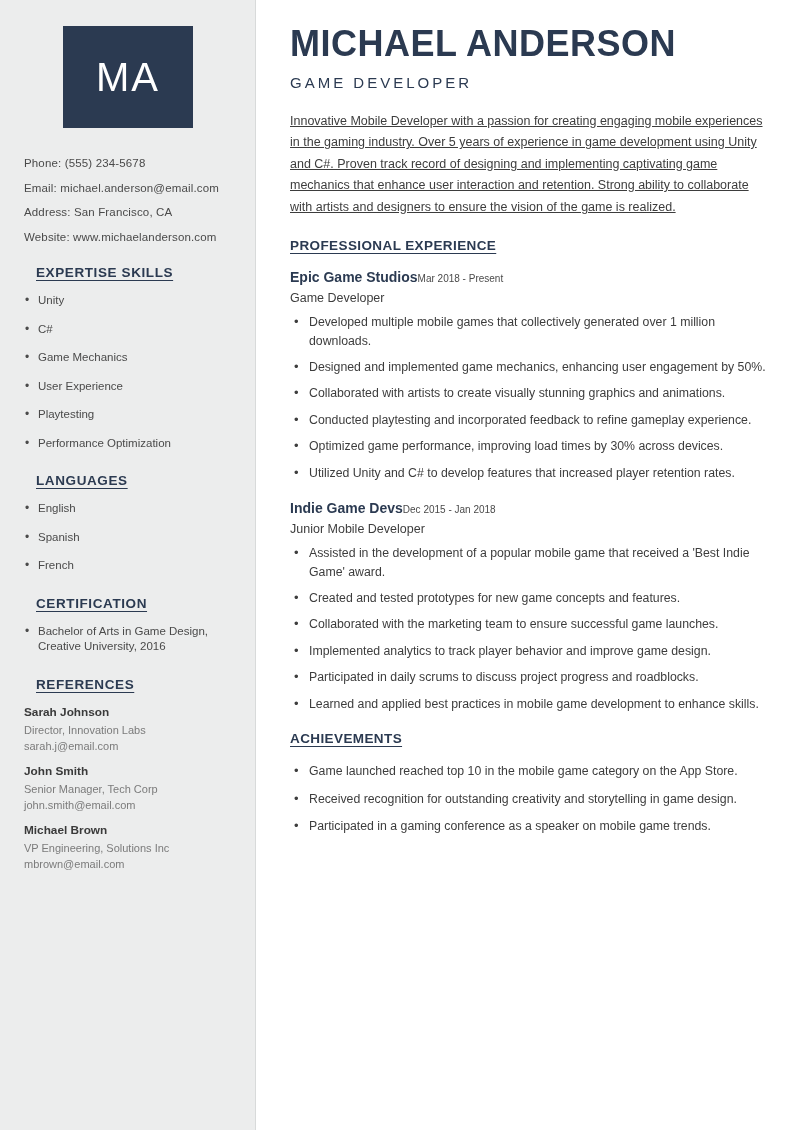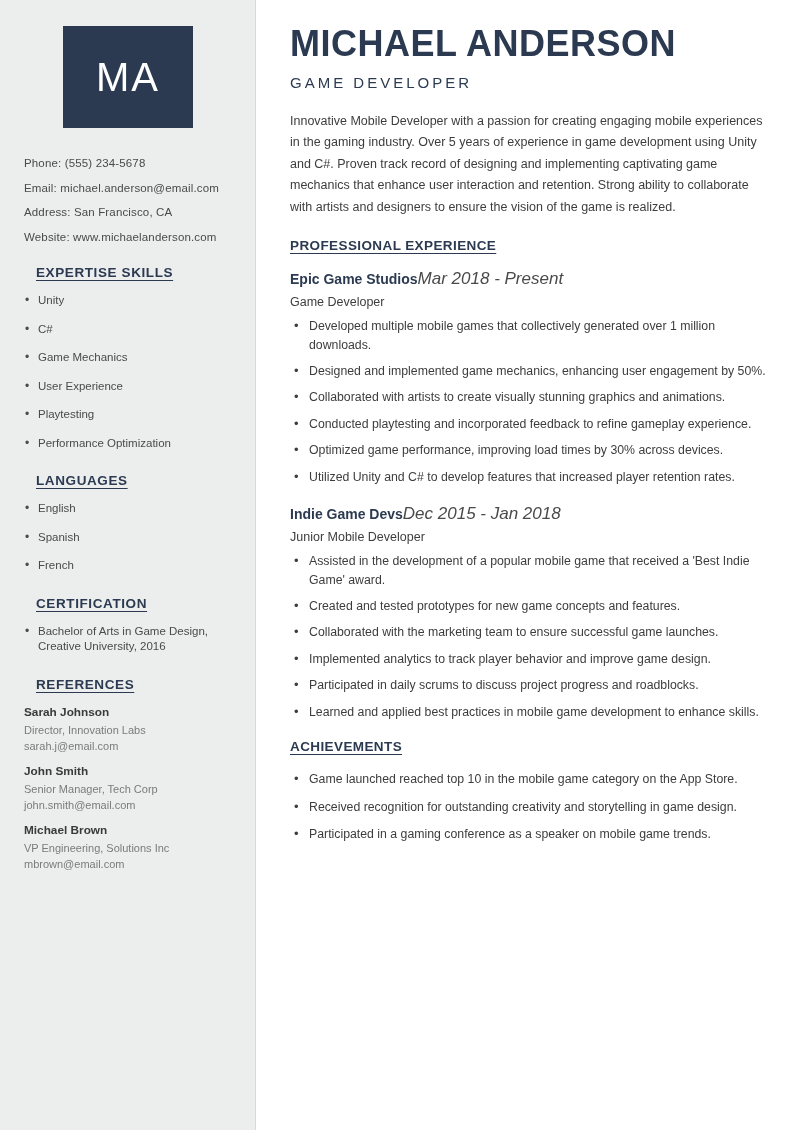--- a/index.html
+++ b/index.html
@@ -133,20 +133,21 @@
     font-size: 15px;
     color: #2b3a51;
     letter-spacing: 3px;
     margin-bottom: 20px;
   }
   .summary {
     font-size: 12.5px;
     color: #3d3d3d;
     line-height: 1.72;
     margin-bottom: 20px;
+    text-decoration: underline;
   }
 
   .section-heading {
     font-size: 13.5px;
     font-weight: bold;
     color: #2b3a51;
     letter-spacing: 0.4px;
     text-decoration: underline;
     text-underline-offset: 3px;
     margin-top: 6px;
@@ -156,22 +157,21 @@
   .job-head {
     display: flex;
     align-items: baseline;
   }
   .job-company {
     font-size: 14px;
     font-weight: bold;
     color: #2b3a51;
   }
   .job-dates {
-    font-size: 17px;
-    font-style: italic;
+    font-size: 10px;
     color: #4a4a4a;
   }
   .job-role {
     font-size: 12.5px;
     color: #3d3d3d;
     margin-top: 6px;
     margin-bottom: 8px;
   }
 
   ul.bullets {

